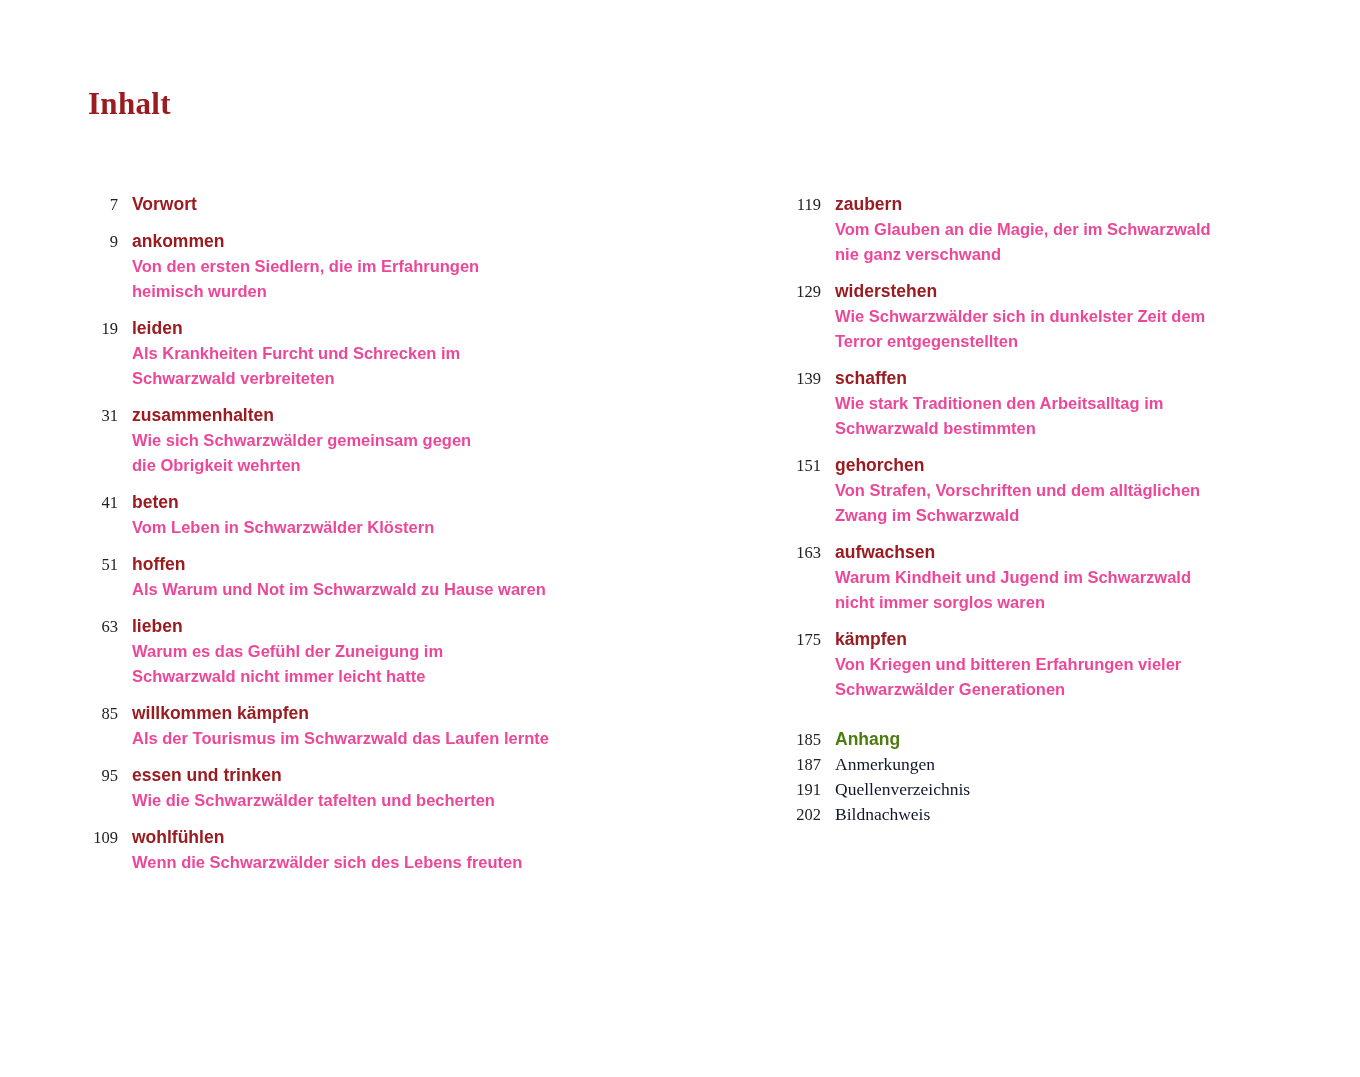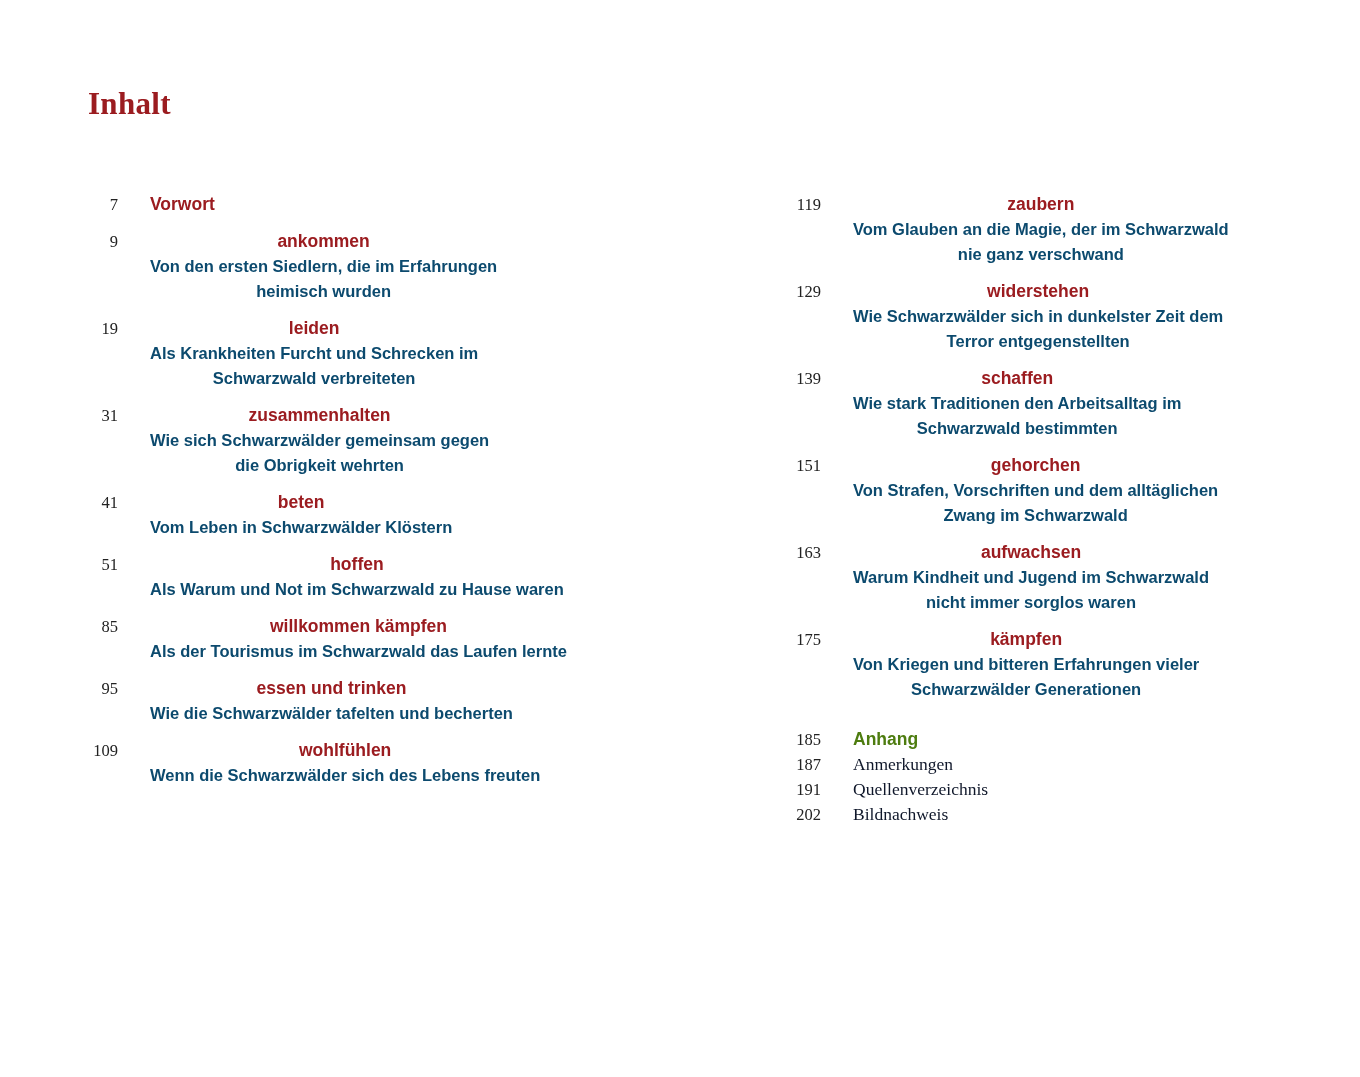--- a/index.html
+++ b/index.html
@@ -44,32 +44,32 @@
   }
   .num {
     flex-shrink: 0;
     width: 33px;
     text-align: right;
     font-family: "Liberation Serif", serif;
     font-size: 16.5px;
     line-height: 25px;
     color: #222222;
   }
-  .body { margin-left: 32px; text-align: center; }
+  .body { margin-left: 14px; }
   .etitle {
     font-size: 17.5px;
     font-weight: 700;
     line-height: 25px;
     color: #9b1c20;
   }
   .edesc {
     font-size: 16.5px;
     font-weight: 600;
     line-height: 25px;
-    color: #0c4a6e;
+    color: #ec4899;
     white-space: pre-line;
   }
 
   .appendix { margin-top: 13px; }
   .appendix .entry { margin-bottom: 0; }
   .ap-title {
     font-family: Liberation Serif, serif;
     font-size: 17.5px;
     line-height: 25px;
     color: #0f172a;
@@ -135,20 +135,28 @@
       </div>
 
       <div class="entry">
         <span class="num">51</span>
         <div class="body">
           <div class="etitle">hoffen</div>
           <div class="edesc">Als Warum und Not im Schwarzwald zu Hause waren</div>
         </div>
       </div>
 
+      <div class="entry">
+        <span class="num">63</span>
+        <div class="body">
+          <div class="etitle">lieben</div>
+          <div class="edesc">Warum es das Gefühl der Zuneigung im
+Schwarzwald nicht immer leicht hatte</div>
+        </div>
+      </div>
 
 
       <div class="entry">
         <span class="num">85</span>
         <div class="body">
           <div class="etitle">willkommen kämpfen</div>
           <div class="edesc">Als der Tourismus im Schwarzwald das Laufen lernte</div>
         </div>
       </div>
 

